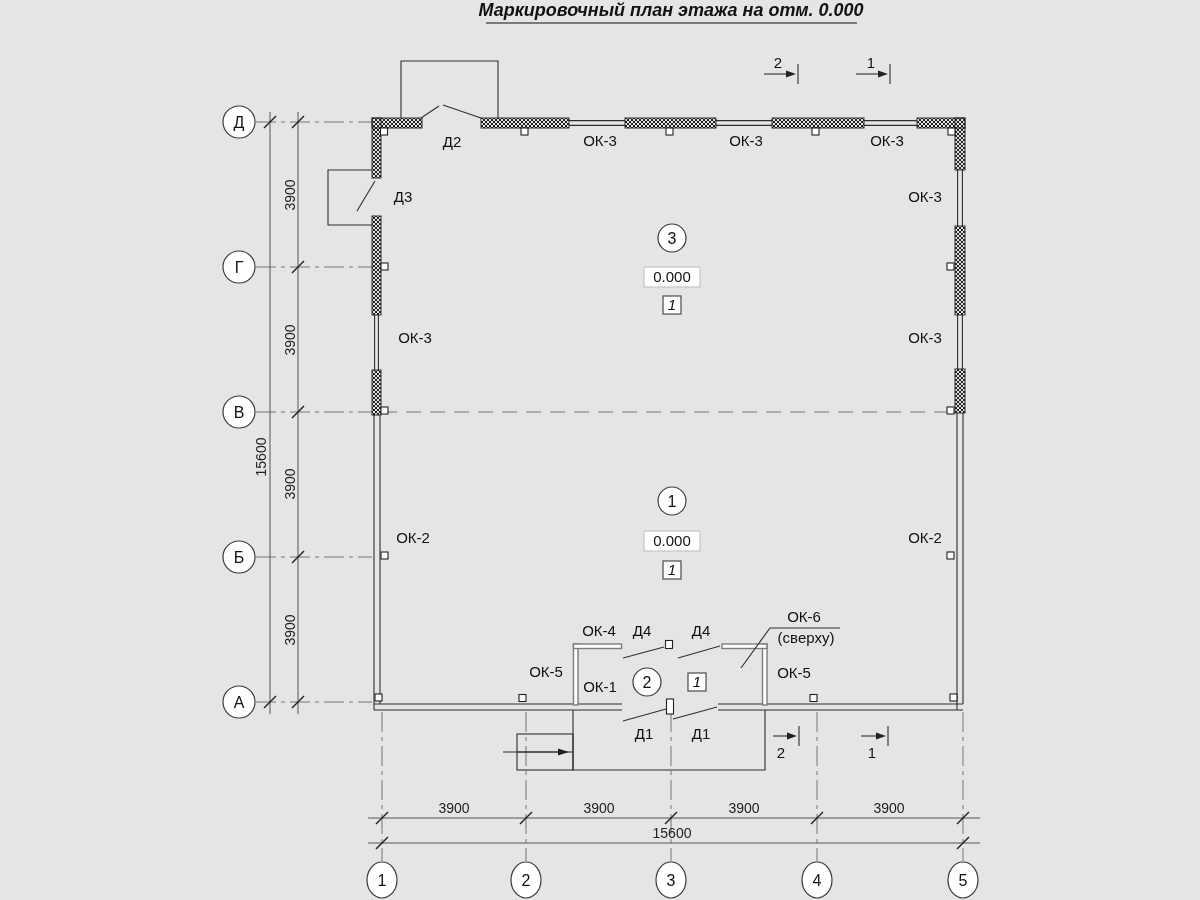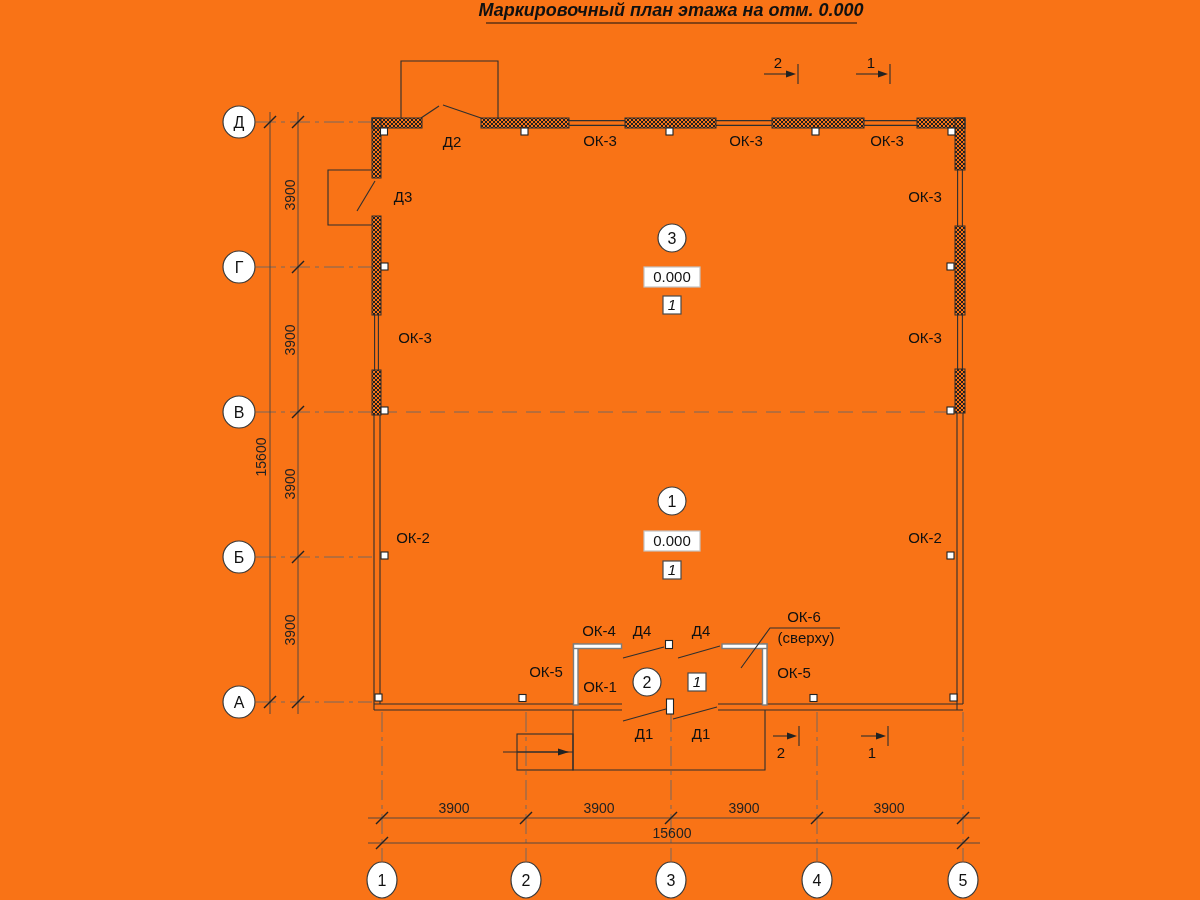--- a/index.html
+++ b/index.html
@@ -3,21 +3,21 @@
 <meta charset="utf-8">
 <style>
   :root{
     --line:#2f2f2f;
     --partition:#7d7d7d;
     --axis:#666666;
     --dim:#444444;
     --elevbox:#c4c4c4;
   }
   html,body{margin:0;padding:0;background:#fff;}
-  .canvas{position:relative;width:1200px;height:900px;background:#f97316;overflow:hidden;}
+  .canvas{position:relative;width:1200px;height:900px;background:#e5e5e5;overflow:hidden;}
   svg{position:absolute;left:0;top:0;}
   svg text{font-family:"Liberation Sans", sans-serif;fill:#111;}
   .lbl{font-size:15px;text-anchor:middle;}
   .dimtxt{font-size:14px;text-anchor:middle;fill:#222;}
   .circtxt{font-size:16px;text-anchor:middle;}
   .ttl{font-size:18px;font-style:italic;font-weight:bold;text-anchor:middle;}
   .it{font-style:italic;}
   .ln{stroke:var(--line);stroke-width:1.1;fill:none;}
   .win{stroke:var(--line);stroke-width:1.1;fill:none;}
   .wallh{fill:url(#hatch);stroke:var(--line);stroke-width:1;}

